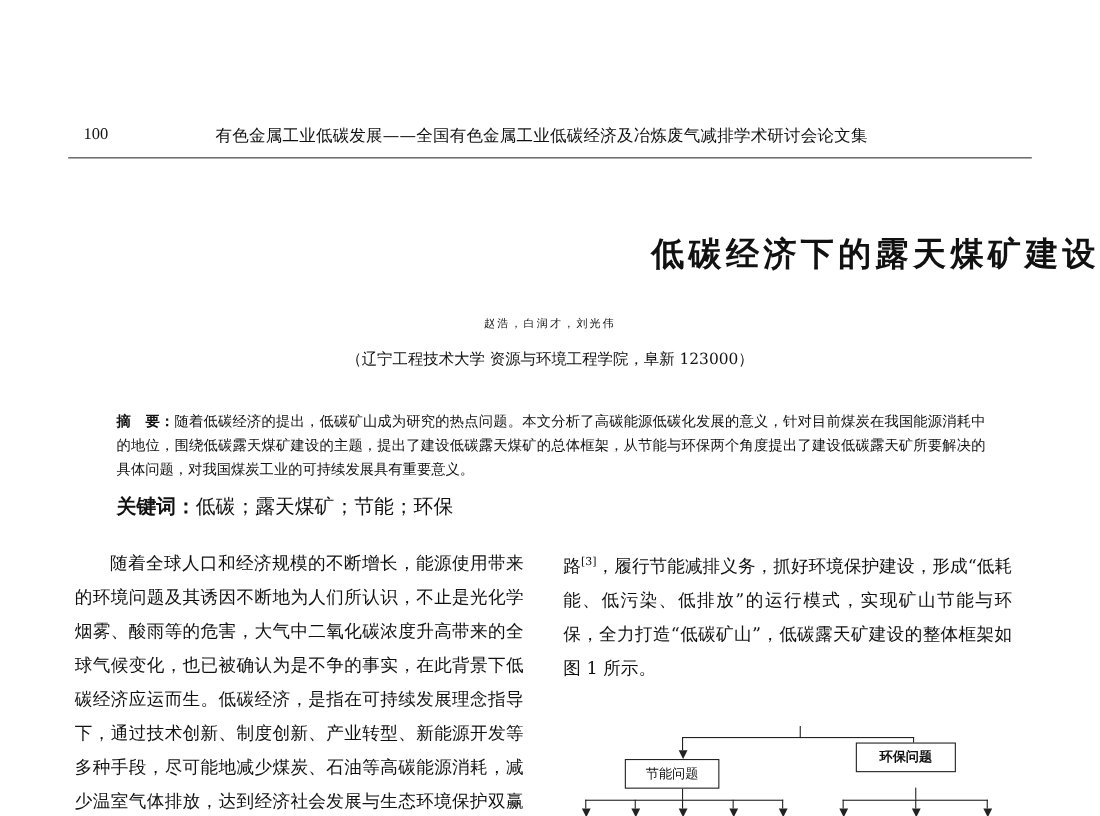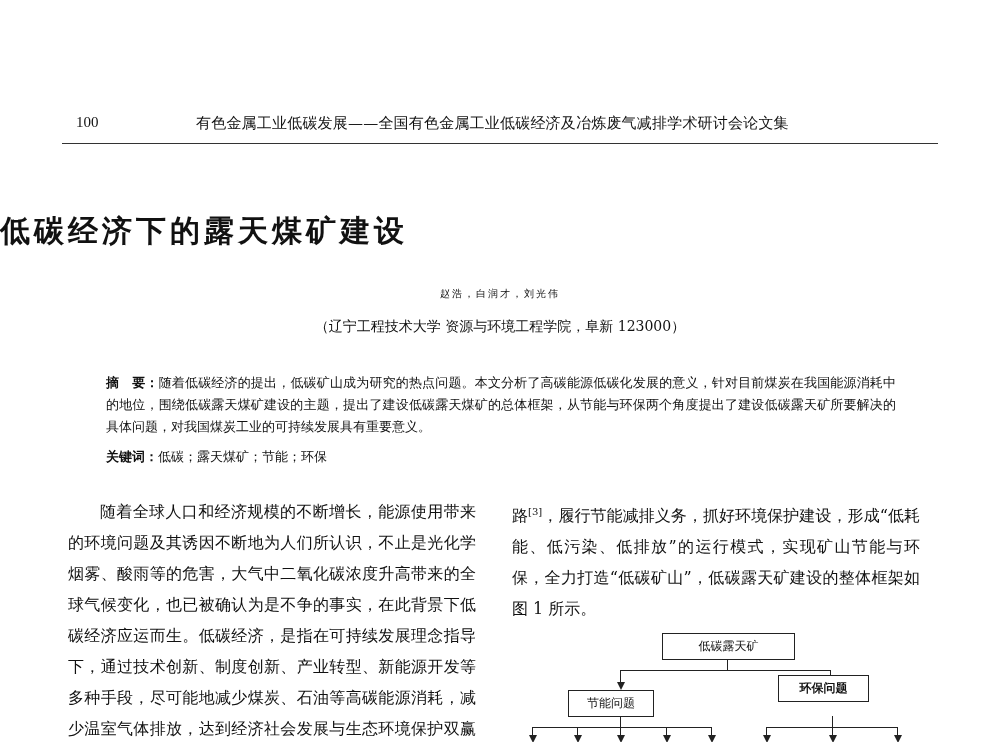--- a/index.html
+++ b/index.html
@@ -7,31 +7,31 @@
     width: 1000px; height: 742px; overflow: hidden;
     background: #ffffff; position: relative;
     font-family: "DejaVu Serif", "Liberation Serif", serif;
     color: #111;
   }
   .abs { position: absolute; }
   .page-num { left: 76px; top: 114px; font-size: 15px; font-family: "Liberation Serif", serif; }
   .running-head { left: 196px; top: 114px; font-size: 15px; letter-spacing: 0.2px; white-space: nowrap; }
   .head-rule { left: 62px; top: 143px; width: 876px; height: 0; border-top: 1.5px solid #333; }
   .title {
-    left: 0; width: 1000px; top: 211px; text-align: left;
+    left: 0; width: 1000px; top: 211px; text-align: right;
     font-family: "DejaVu Sans", sans-serif; font-size: 30px; font-weight: bold; letter-spacing: 4px;
   }
   .authors { left: 0; width: 1000px; top: 287px; text-align: center; font-size: 10px; letter-spacing: 2px; }
   .affil { left: 0; width: 1000px; top: 318px; text-align: center; font-size: 14px; }
   .abstract {
     left: 106px; top: 372px; width: 790px; font-size: 13px; line-height: 22px;
     text-align: justify;
   }
   .abstract .lbl { font-weight: bold; font-family: Liberation Serif, serif; }
-  .keywords { left: 106px; top: 448px; font-size: 13px; }
+  .keywords { left: 106px; top: 448px; font-size: 18px; }
   .keywords .lbl { font-weight: bold; font-family: "DejaVu Sans", sans-serif; }
   .col {
     font-size: 16px; line-height: 31px; text-align: justify;
   }
   .col-left { left: 68px; top: 496px; width: 408px; }
   .col-right { left: 512px; top: 496px; width: 408px; }
   .col p { margin: 0; }
   .col .indent { text-indent: 2em; }
   sup { font-size: 10px; }
   
@@ -68,21 +68,20 @@
 </div>
 
 <div class="abs col col-left">
   <p class="indent">随着全球人口和经济规模的不断增长，能源使用带来的环境问题及其诱因不断地为人们所认识，不止是光化学烟雾、酸雨等的危害，大气中二氧化碳浓度升高带来的全球气候变化，也已被确认为是不争的事实，在此背景下低碳经济应运而生。低碳经济，是指在可持续发展理念指导下，通过技术创新、制度创新、产业转型、新能源开发等多种手段，尽可能地减少煤炭、石油等高碳能源消耗，减少温室气体排放，达到经济社会发展与生态环境保护双赢的一种经济发</p>
 </div>
 <div class="abs col col-right">
   <p><span>路</span><sup>[3]</sup><span>，履行节能减排义务，抓好环境保护建设，形成“低耗能、低污染、低排放”的运行模式，实现矿山节能与环保，全力打造“低碳矿山”，低碳露天矿建设的整体框架如图 1 所示。</span></p>
 </div>
 
 <div class="abs" style="left:0;top:0;width:1000px;height:742px;pointer-events:none;">
-  <div class="box" style="left:662px;top:633px;width:133px;height:27px;">低碳露天矿</div>
   <div class="line-v" style="left:727px;top:660px;height:11px;"></div>
   <div class="line-h" style="left:620px;top:670px;width:211px;"></div>
   <div class="line-v" style="left:620px;top:670px;height:12px;"></div>
   <div class="arrow" style="left:617px;top:682px;"></div>
   <div class="line-v" style="left:830px;top:670px;height:12px;"></div>
   <div class="arrow" style="left:827px;top:682px;"></div>
 
   <div class="box" style="left:568px;top:690px;width:86px;height:27px;">节能问题</div>
   <div class="box" style="left:778px;top:675px;width:91px;height:27px;font-weight:bold;">环保问题</div>
 

